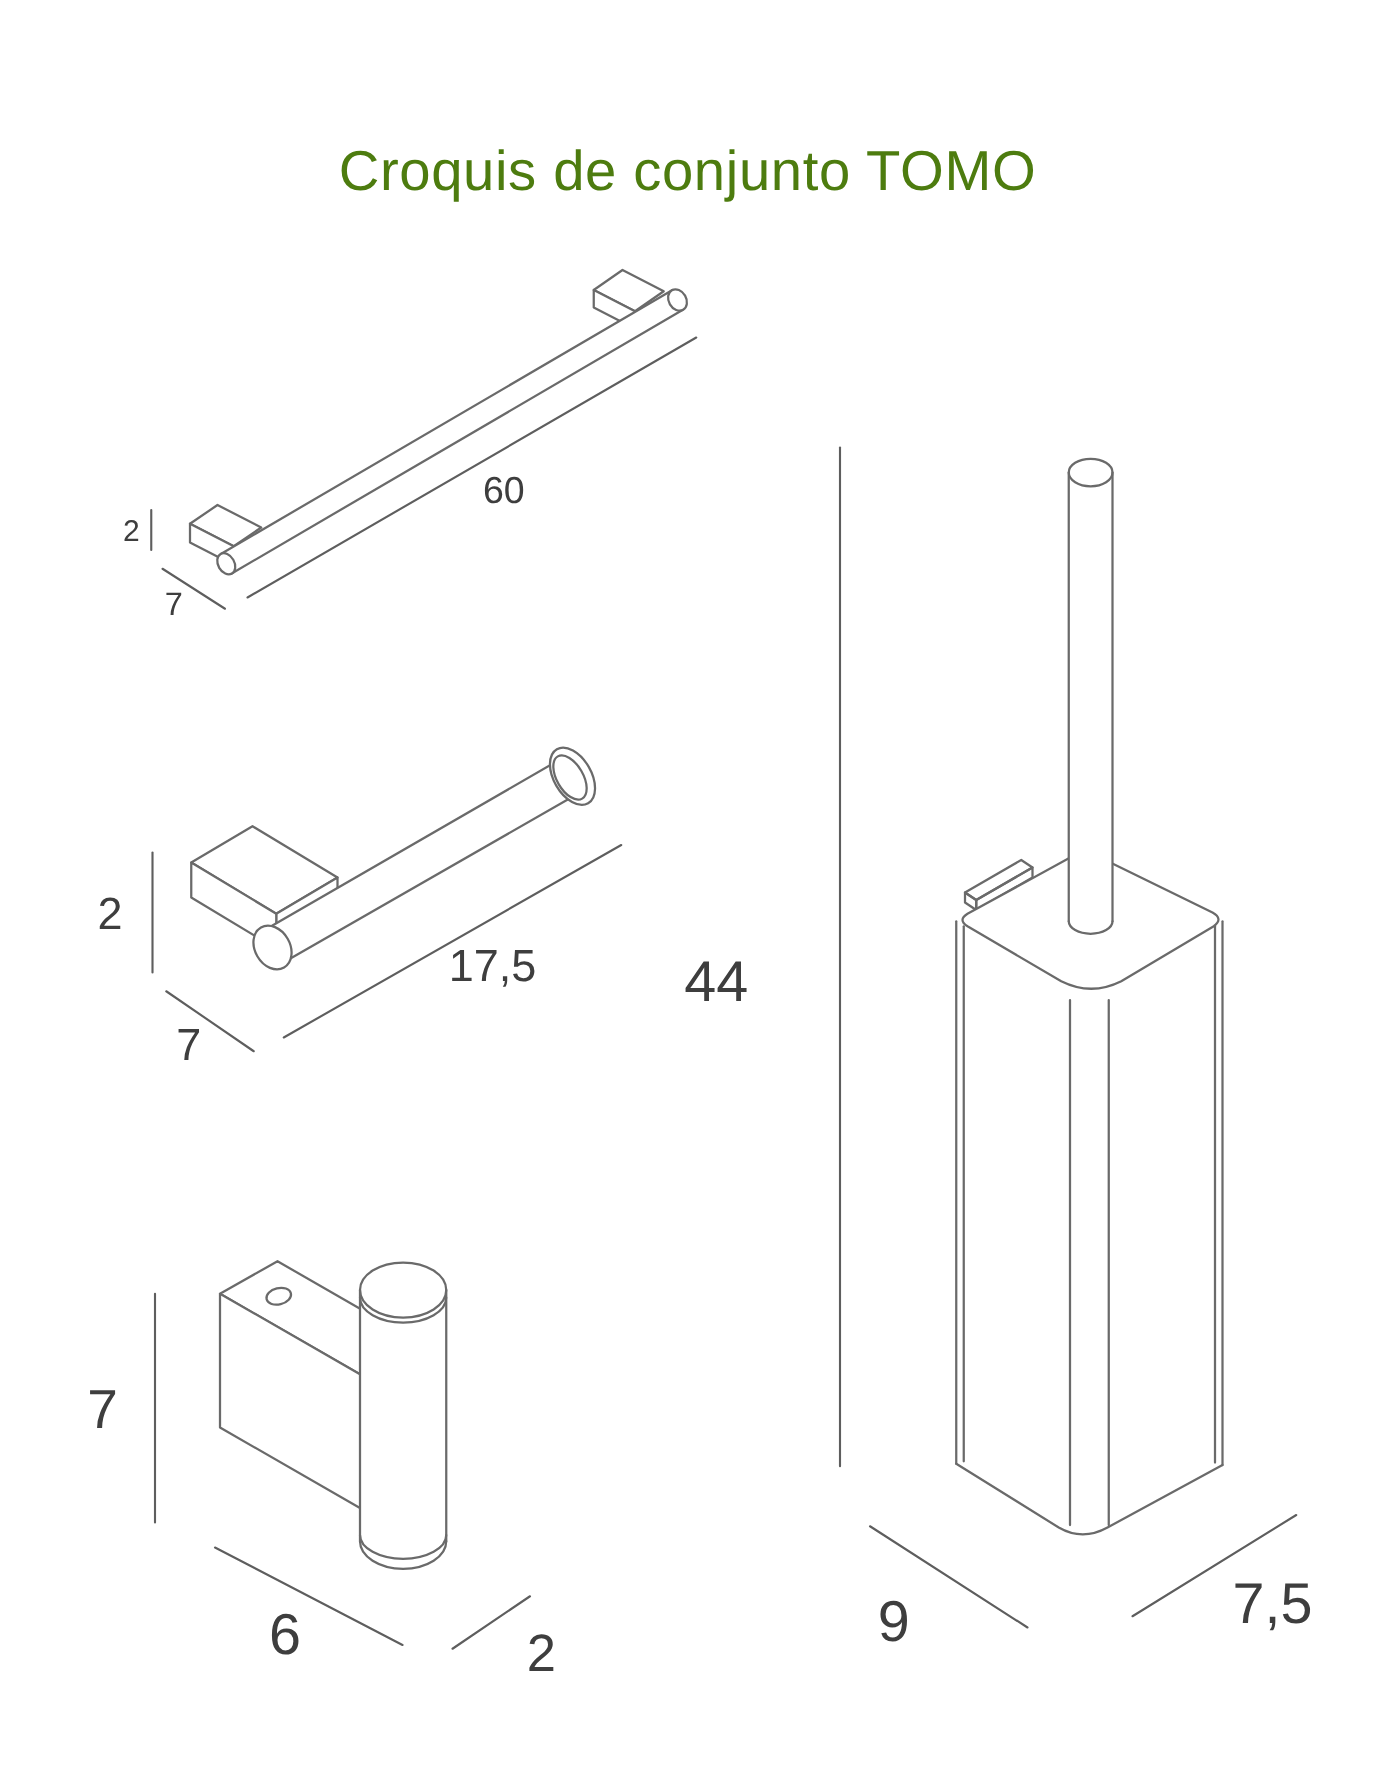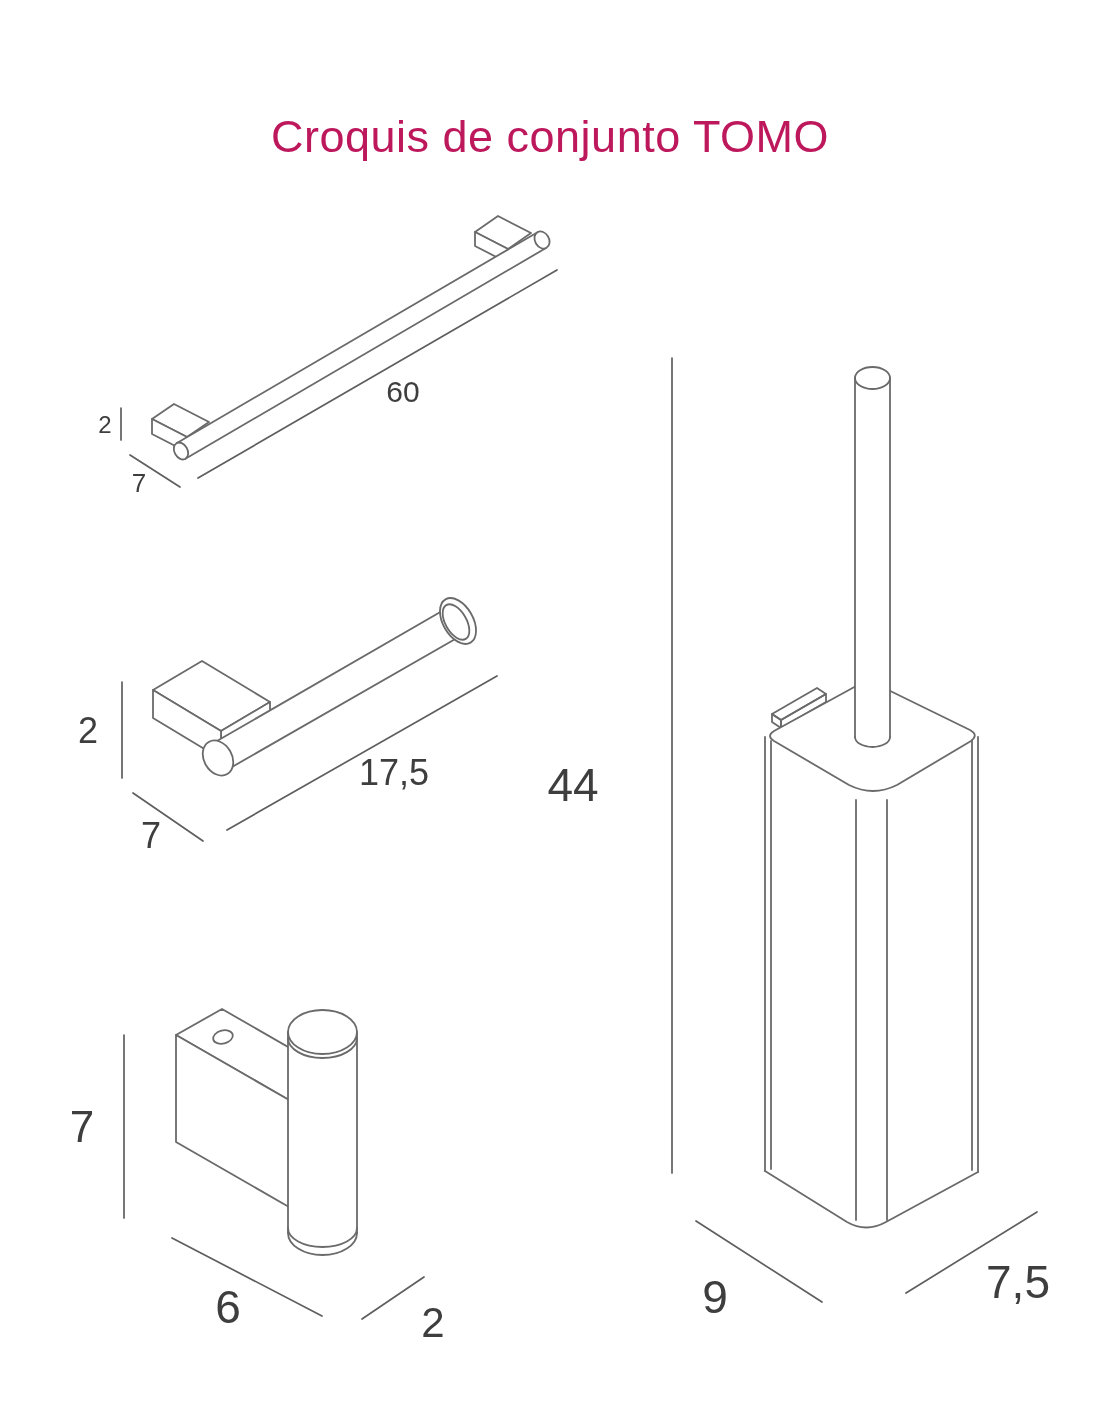--- a/index.html
+++ b/index.html
@@ -3,21 +3,21 @@
 <meta charset="utf-8">
 <style>
   html,body{margin:0;padding:0;background:#ffffff;}
   .canvas{
     position:relative;width:1100px;height:1422px;background:#ffffff;
     font-family:"Liberation Sans", sans-serif;overflow:hidden;
   }
   .title{
     position:absolute;top:112px;left:0;width:1100px;
     text-align:center;font-size:45px;font-weight:400;
-    color:#be185d;letter-spacing:.5px;line-height:1.1;
+    color:#4d7c0f;letter-spacing:.5px;line-height:1.1;
   }
   svg{position:absolute;left:0;top:0;}
   .ln{fill:none;stroke:#6a6a6a;stroke-width:1.8;stroke-linecap:round;stroke-linejoin:round;}
   .fw{fill:#ffffff;stroke:#6a6a6a;stroke-width:1.8;stroke-linejoin:round;}
   .fo{fill:#ffffff;stroke:none;}
   .dim{fill:none;stroke:#5e5e5e;stroke-width:1.7;stroke-linecap:round;}
   text{fill:#3e3e3e;}
   .t24{font-size:24px;} .t26{font-size:26px;} .t30{font-size:30px;}
   .t36{font-size:36px;} .t42{font-size:42px;} .t44{font-size:44px;}
   .t46{font-size:46px;}

